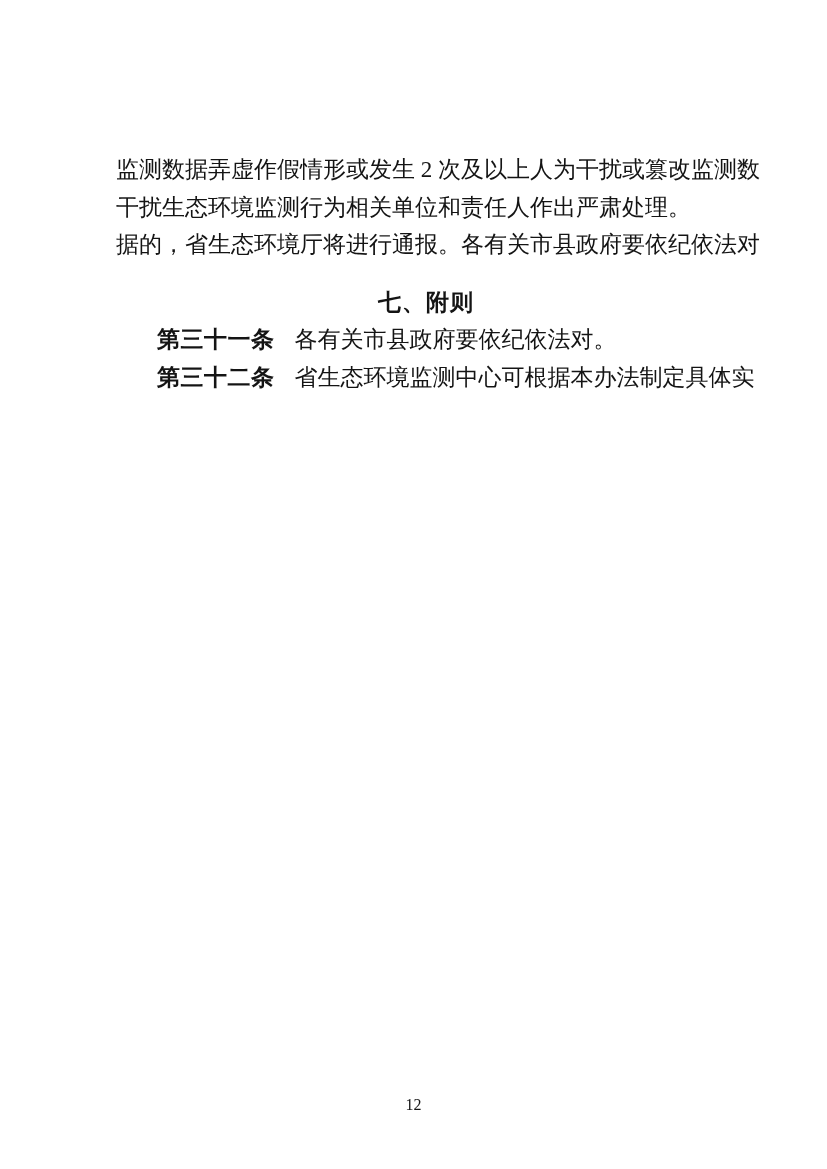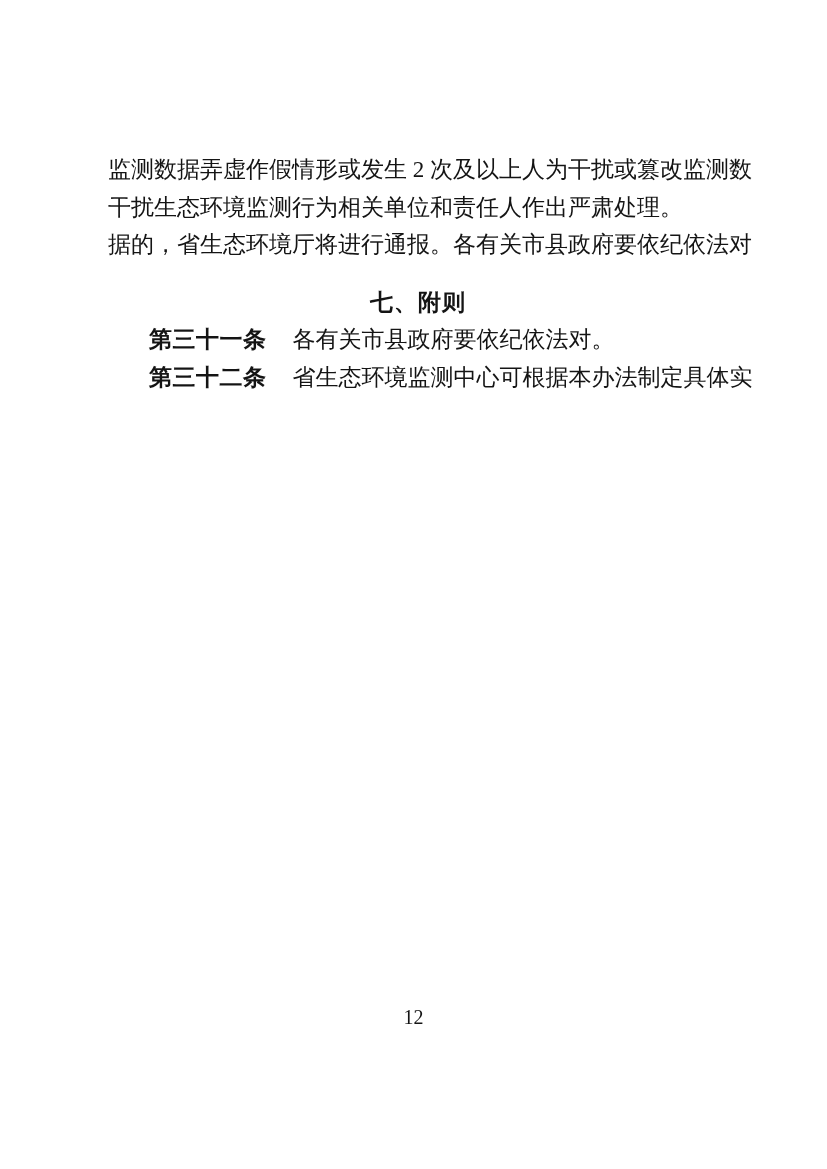--- a/index.html
+++ b/index.html
@@ -13,21 +13,21 @@
     width: 827px;
     height: 1169px;
     background: #ffffff;
     color: #141414;
     font-family: "Liberation Serif", "DejaVu Serif", serif;
     overflow: hidden;
   }
   .content {
     position: absolute;
     top: 151px;
-    left: 108px;
+    left: 116px;
     width: 620px;
     font-size: 23px;
   }
   .line {
     height: 37.5px;
     line-height: 37.5px;
     white-space: nowrap;
     overflow: visible;
   }
   .indent {
@@ -39,30 +39,30 @@
     margin-top: 20px;
     text-align: center;
     font-family: "Liberation Sans", "DejaVu Sans", sans-serif;
     font-weight: 700;
     font-size: 23px;
     letter-spacing: 1px;
   }
   .article-no {
     font-family: Liberation Mono, monospace;
     font-weight: 700;
-    margin-right: 26px;
+    margin-right: 20px;
     letter-spacing: 0.5px;
   }
   .page-number {
     position: absolute;
-    top: 1004px;
+    top: 1092px;
     left: 0;
     width: 100%;
     text-align: center;
-    font-size: 20px;
+    font-size: 16px;
     line-height: 26px;
     font-family: "Liberation Serif", "DejaVu Serif", serif;
   }
 </style>
 </head>
 <body>
 
 <div class="page">
 
   <div class="content">

